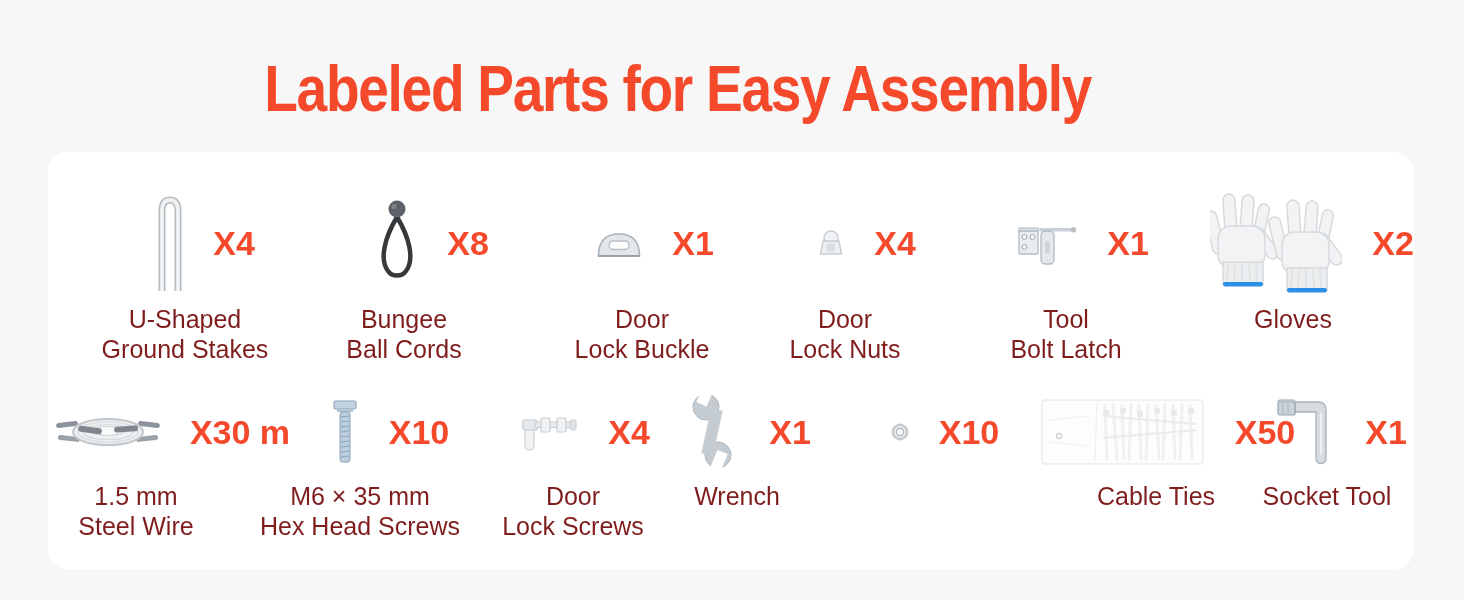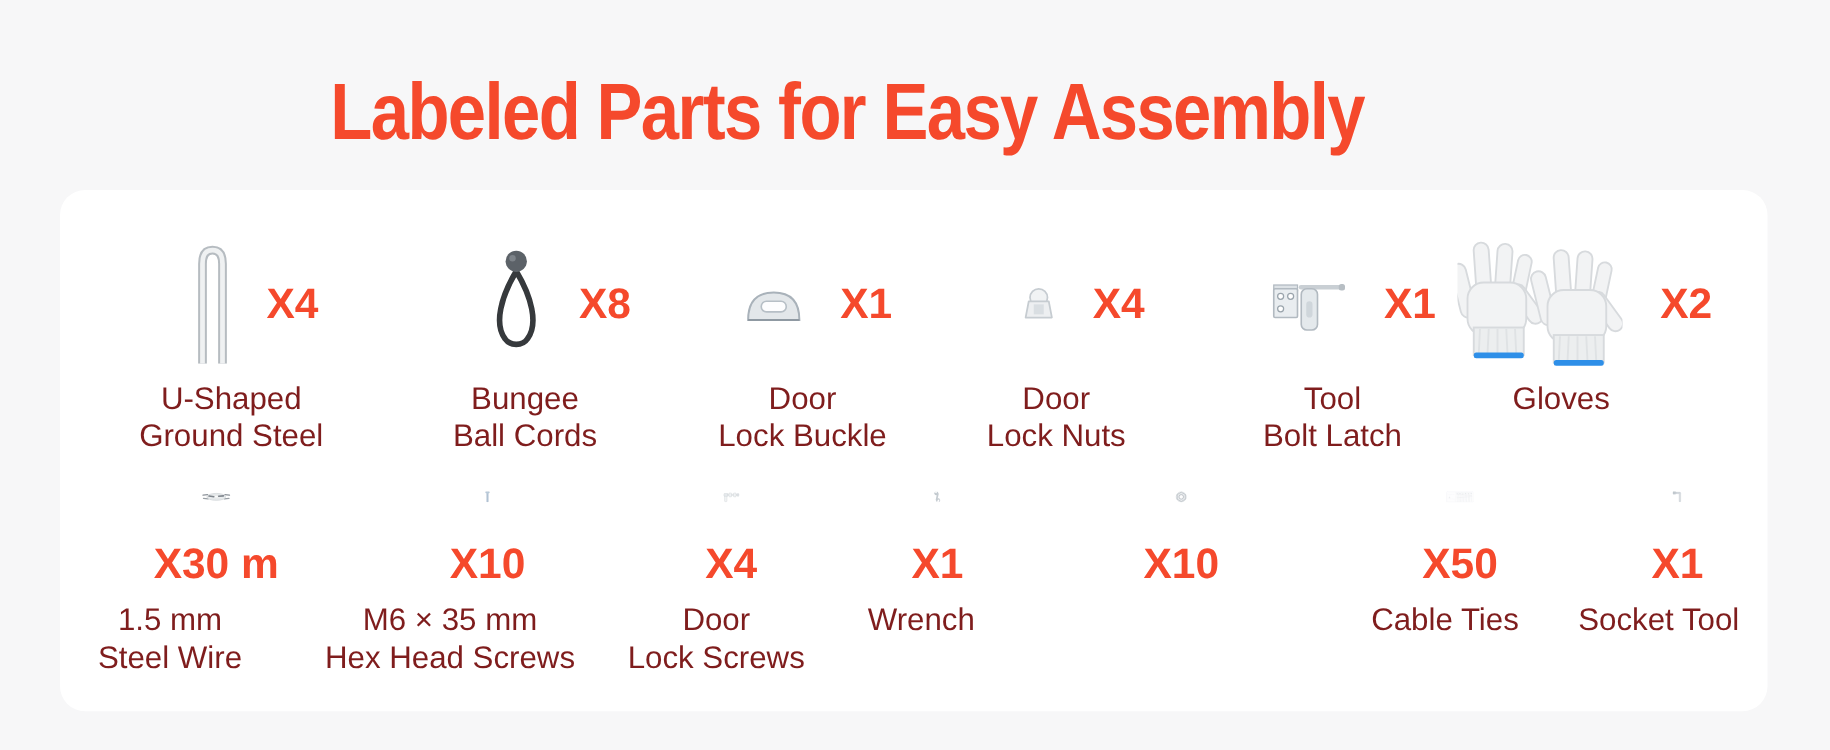--- a/index.html
+++ b/index.html
@@ -9,32 +9,32 @@
   .title-wrap{position:absolute;top:52px;left:0;width:100%;text-align:center;}
   .title{display:inline-block;font-size:64px;font-weight:bold;letter-spacing:-1.5px;color:#f5492c;transform:scaleX(0.86);transform-origin:center;white-space:nowrap;}
 
   .card{position:absolute;left:48px;top:152px;width:1366px;height:417px;background:#ffffff;border-radius:20px;}
 
   .part{position:absolute;width:240px;display:flex;flex-direction:column;align-items:center;}
   .row1{top:188px;}
   .row2{top:393px;}
   .icon-row{display:flex;align-items:center;justify-content:center;gap:30px;}
   .row1 .icon-row{height:110px;}
-  .row2 .icon-row{height:78px;flex-direction:column;}
+  .row2 .icon-row{height:78px;}
   .qty{font-size:34px;font-weight:bold;color:#f5492c;white-space:nowrap;}
   .plabel{margin-top:6px;text-align:center;font-size:25px;line-height:30px;color:#7f1d1d;white-space:nowrap;}
   .row2 .plabel{margin-top:10px;}
   .plabel span{display:block;}
 
   .p0{left:86px;}   .p0 .plabel{transform:translateX(-21px);}
-  .p1{left:329px;}  .p1 .plabel{transform:translateX(-29px);}
+  .p1{left:313px;}  .p1 .plabel{transform:translateX(-29px);}
   .p2{left:535px;}  .p2 .plabel{transform:translateX(-13px);}
   .p3{left:747px;}  .p3 .plabel{transform:translateX(-22px);}
   .p4{left:962px;}  .p4 .plabel{transform:translateX(-16px);}
-  .p5{left:1148px;} .p5 .plabel{transform:translateX(-19px);}
+  .p5{left:1192px;} .p5 .plabel{transform:translateX(-19px);}
   .p6{left:53px;}   .p6 .plabel{transform:translateX(-37px);}
   .p7{left:270px;}  .p7 .plabel{transform:translateX(-30px);}
   .p8{left:465px;}  .p8 .plabel{transform:translateX(-12px);}
   .p9{left:630px;}  .p9 .plabel{transform:translateX(-13px);}
   .p10{left:825px;} .p10 .plabel{transform:translateX(-26px);}
   .p11{left:1048px;}.p11 .plabel{transform:translateX(-12px);}
   .p12{left:1222px;}.p12 .plabel{transform:translateX(-15px);}
 </style>
 </head>
 <body>
@@ -50,21 +50,21 @@
   <div class="part row1 p0">
     <div class="icon-row">
       <svg width="26" height="96" viewBox="0 0 26 96">
         <path d="M5,96 V16 Q5,5 13,5 Q21,5 21,16 V96" fill="none" stroke="#b6bcc1" stroke-width="7"></path>
         <path d="M5,96 V16 Q5,5 13,5 Q21,5 21,16 V96" fill="none" stroke="#eff1f2" stroke-width="3.8"></path>
       </svg>
       <span class="qty">X4</span>
     </div>
     <div class="plabel">
       <span>U-Shaped</span>
-        <span>Ground Steel</span>
+        <span>Ground Stakes</span>
     </div>
   </div>
 
   <div class="part row1 p1">
     <div class="icon-row">
       <svg width="40" height="88" viewBox="0 0 40 88">
         <path d="M20,18 C8,38 2,60 11,72 C15,78 25,78 29,72 C38,60 32,38 20,18" fill="none" stroke="#36393c" stroke-width="4.5" stroke-linejoin="round"></path>
         <circle cx="20" cy="10" r="8.5" fill="#5c6268"></circle>
         <circle cx="17" cy="7.5" r="2.6" fill="#7d8389"></circle>
       </svg>

